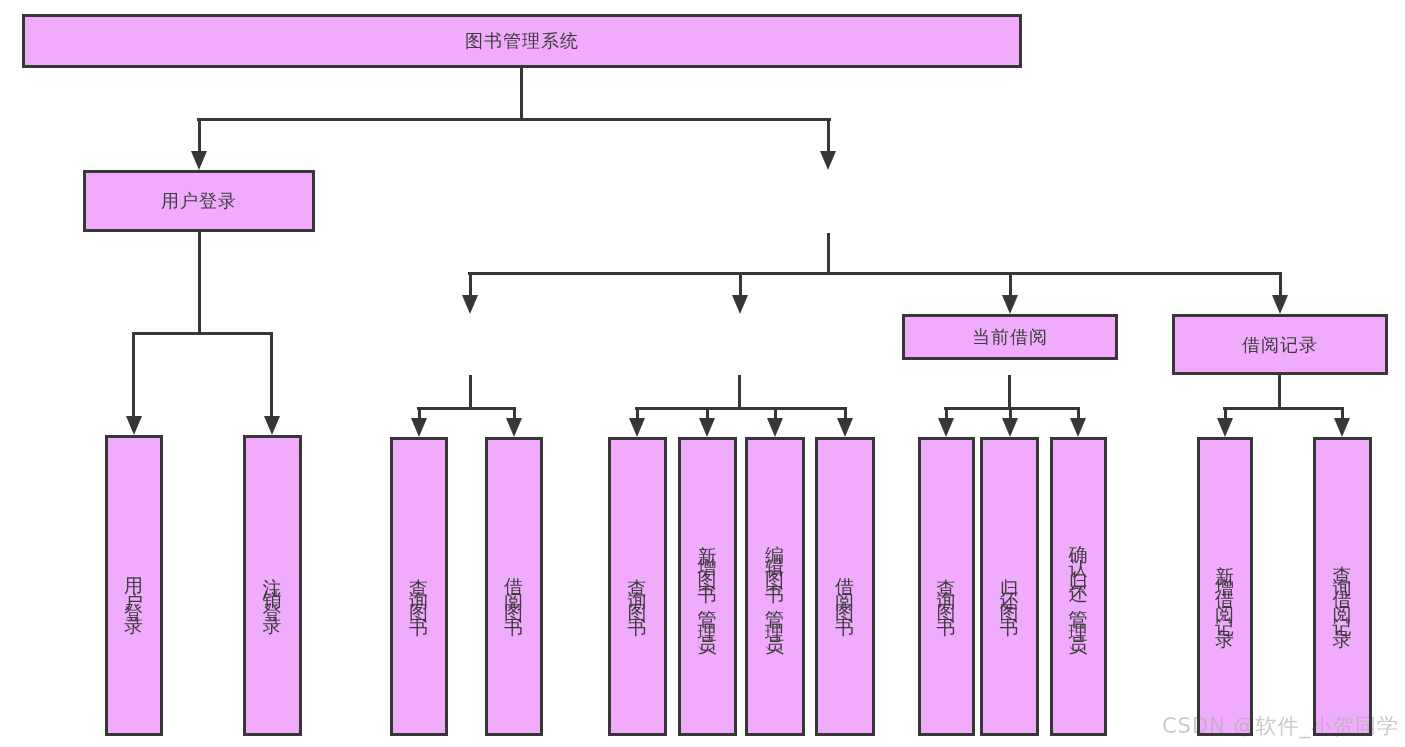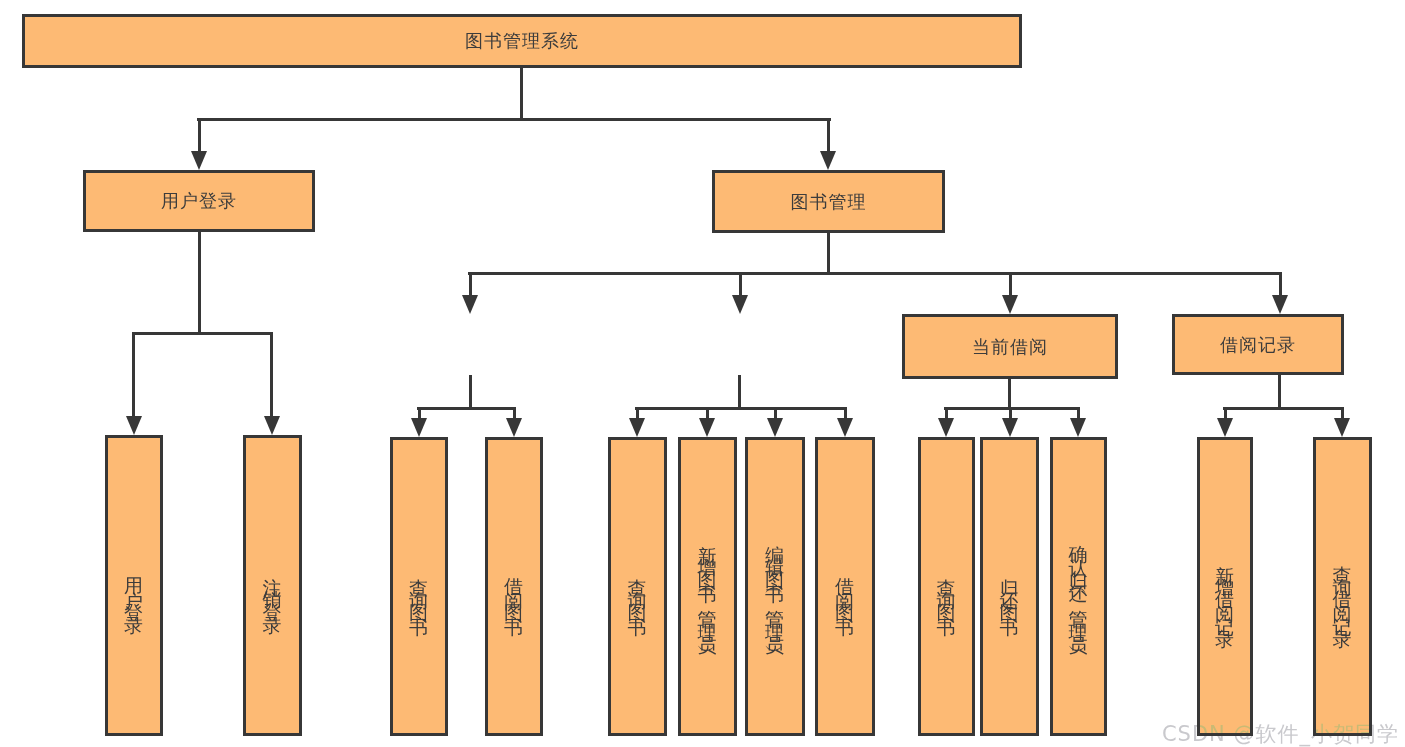--- a/index.html
+++ b/index.html
@@ -14,21 +14,21 @@
     width:1405px;height:747px;
     background:var(--background);
     font-family:"DejaVu Sans","Liberation Sans",sans-serif;
     color:var(--text);
     overflow:hidden;
   }
   .box{
     position:absolute;
     box-sizing:border-box;
     border:3px solid var(--line);
-    background:#fdba74;
+    background:#f0abfc;
     display:flex;
     align-items:center;
     justify-content:center;
     font-size:18px;
     line-height:1;
     letter-spacing:1px;
     z-index:2;
   }
   .box.vert{
     writing-mode:vertical-rl;
@@ -50,43 +50,39 @@
   .watermark{
     position:absolute;
     top:712px;
     right:6px;
     font-size:21px;
     letter-spacing:1px;
     color:var(--watermark);
     mix-blend-mode:darken;
     z-index:5;
     white-space:nowrap;
-    margin-top:8px;
   }
 </style>
 </head>
 <body>
 
 <div id="stage">
 
   <div class="box" style="left:22px;top:14px;width:1000px;height:54px;">
     <span>图书管理系统</span>
   </div>
 
   <div class="box" style="left:83px;top:170px;width:232px;height:62px;">
     <span>用户登录</span>
   </div>
-  <div class="box" style="left:712px;top:170px;width:233px;height:63px;">
-    <span>图书管理</span>
-  </div>
 
-  <div class="box" style="left:902px;top:314px;width:216px;height:65px;">
+  <div class="box" style="left:902px;top:314px;width:216px;height:46px;">
     <span>当前借阅</span>
   </div>
-  <div class="box" style="left:1172px;top:314px;width:172px;height:61px;">
+  <div class="box" style="left:1172px;top:314px;width:216px;height:61px;">
     <span>借阅记录</span>
   </div>
 
   <div class="box vert" style="left:105px;top:435px;width:58px;height:301px;">
     <span>用户登录</span>
   </div>
   <div class="box vert" style="left:243px;top:435px;width:59px;height:301px;">
     <span>注销登录</span>
   </div>
 

